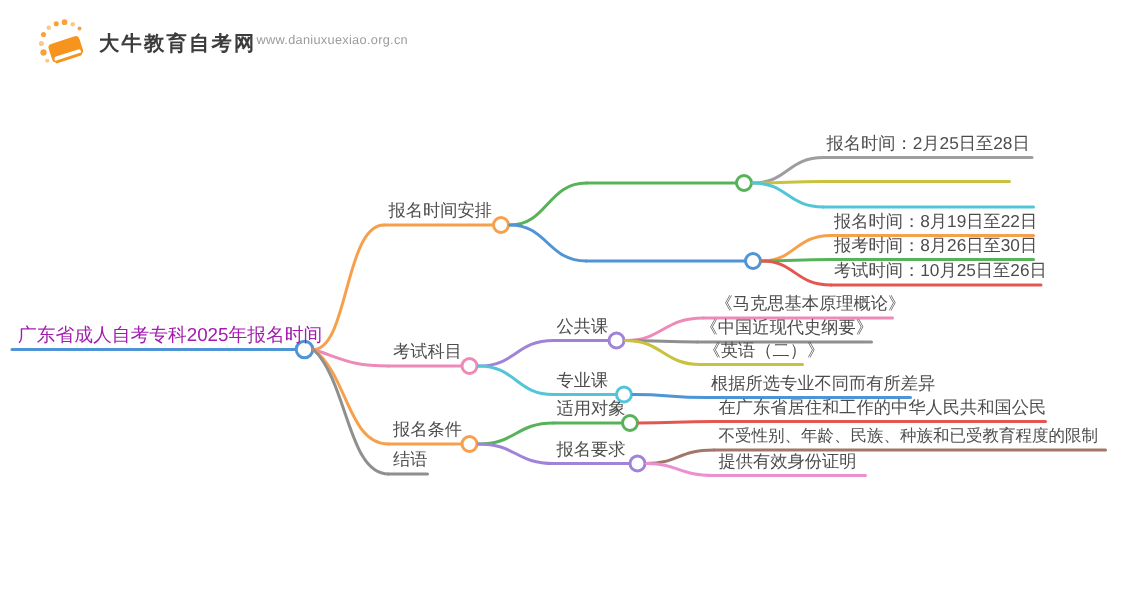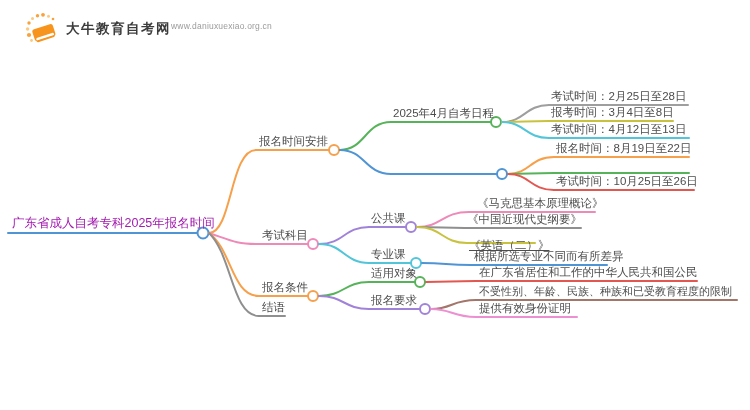--- a/index.html
+++ b/index.html
@@ -116,34 +116,32 @@
     <path d="M431,309 C452,309 452,317 476,317" stroke="#ec90d2"></path>
     <line x1="476" y1="317" x2="577" y2="317" stroke="#ec90d2"></line>
 
     <path d="M209,233 C232,255 232,316 259,316" stroke="#8f8f8f"></path>
     <line x1="259" y1="316" x2="285" y2="316" stroke="#8f8f8f"></line>
   </svg>
 
   <div class="lbl root-lbl" style="left:12px;top:216px;">广东省成人自考专科2025年报名时间</div>
 
   <div class="lbl" style="left:259px;top:134px;">报名时间安排</div>
-  <div class="lbl" style="left:393px;top:106px;">2025年4月自考日程</div>
 
-  <div class="lbl" style="left:551px;top:89px;">考试时间：2月25日至28日</div>
-  <div class="lbl" style="left:551px;top:105px;">报考时间：3月4日至8日</div>
-  <div class="lbl" style="left:551px;top:122px;">考试时间：4月12日至13日</div>
+  <div class="lbl" style="left:551px;top:89px;">报名时间：2月25日至28日</div>
 
   <div class="lbl" style="left:556px;top:141px;">报名时间：8月19日至22日</div>
+  <div class="lbl" style="left:556px;top:157px;">报考时间：8月26日至30日</div>
   <div class="lbl" style="left:556px;top:174px;">考试时间：10月25日至26日</div>
 
   <div class="lbl" style="left:262px;top:228px;">考试科目</div>
   <div class="lbl" style="left:371px;top:211px;">公共课</div>
   <div class="lbl" style="left:477px;top:196px;">《马克思基本原理概论》</div>
   <div class="lbl" style="left:467px;top:212px;">《中国近现代史纲要》</div>
-  <div class="lbl" style="left:469px;top:238px;text-decoration:underline;">《英语（二）》</div>
+  <div class="lbl" style="left:469px;top:227px;">《英语（二）》</div>
   <div class="lbl" style="left:371px;top:247px;">专业课</div>
   <div class="lbl" style="left:474px;top:249px;">根据所选专业不同而有所差异</div>
 
   <div class="lbl" style="left:262px;top:280px;">报名条件</div>
   <div class="lbl" style="left:371px;top:266px;">适用对象</div>
   <div class="lbl" style="left:479px;top:265px;">在广东省居住和工作的中华人民共和国公民</div>
   <div class="lbl" style="left:371px;top:293px;">报名要求</div>
   <div class="lbl" style="left:479px;top:301px;">提供有效身份证明</div>
   <div class="lbl" style="left:479px;top:284px;font-size:11px;">不受性别、年龄、民族、种族和已受教育程度的限制</div>
 

